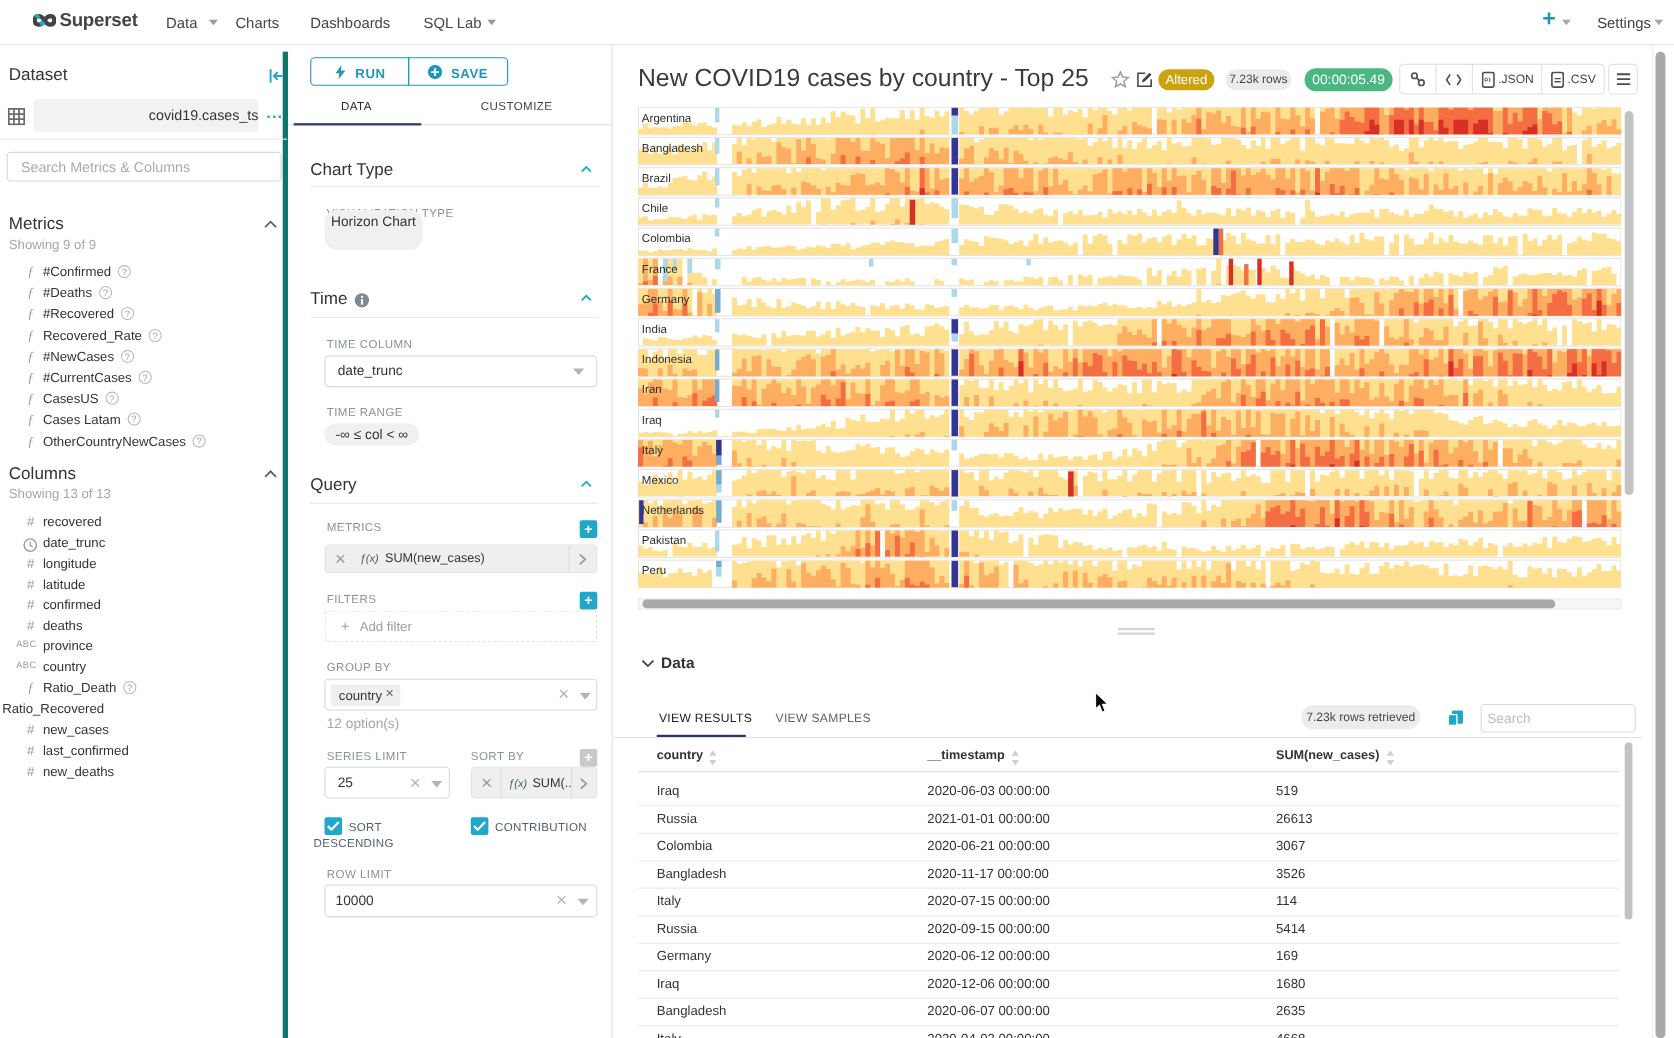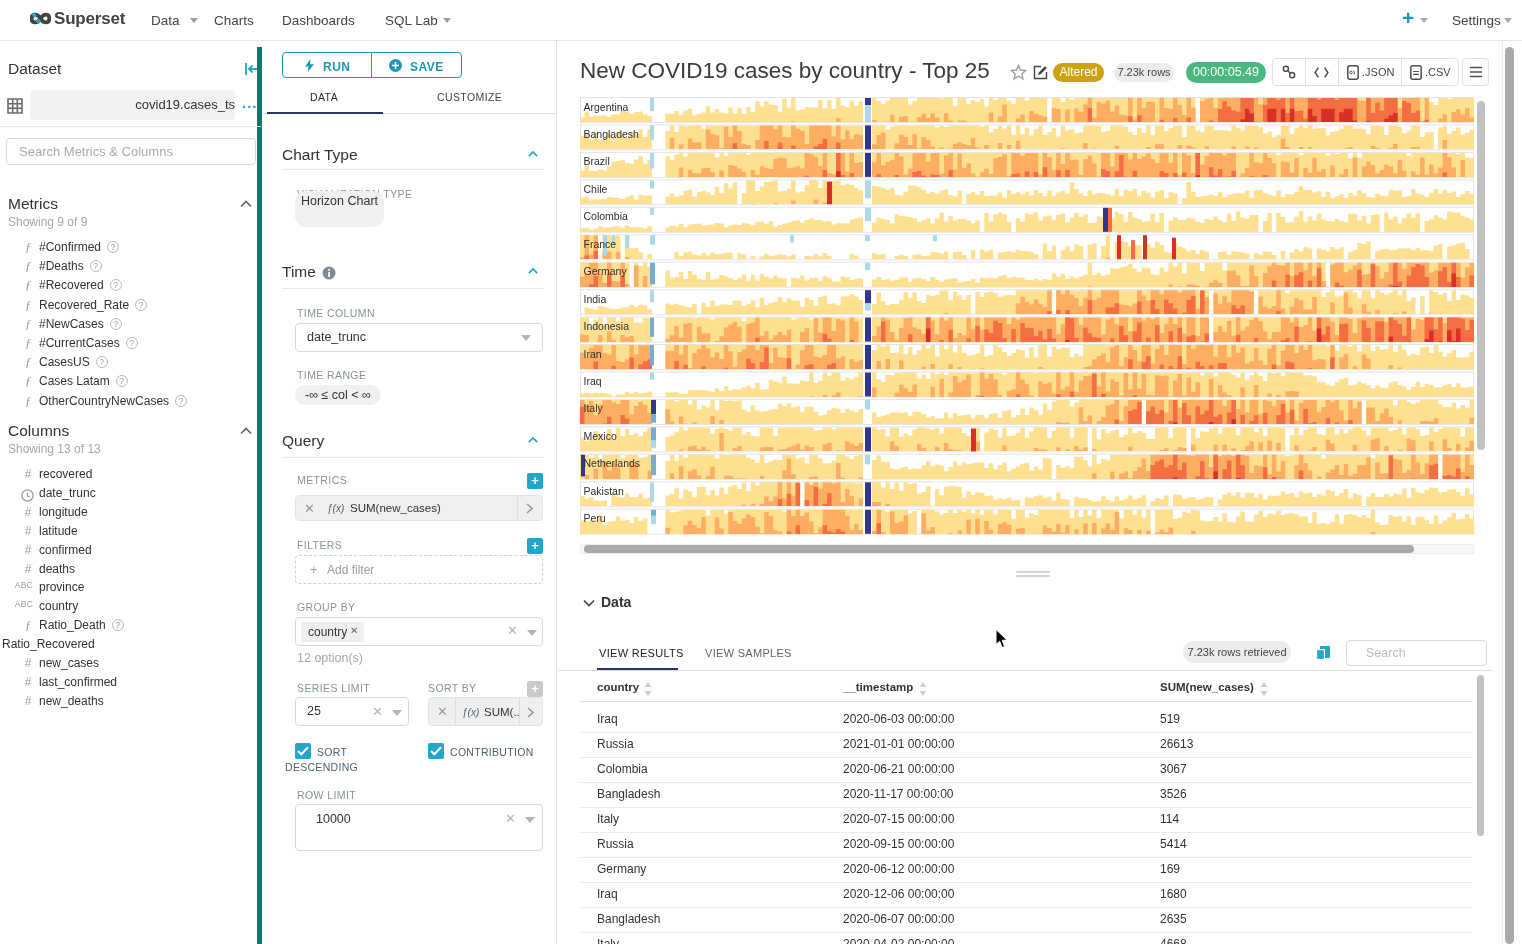--- a/index.html
+++ b/index.html
@@ -293,21 +293,21 @@
     </div>
   <div class="cplabel" style="left:55px;top:705px">SORT</div>
   <div class="cplabel" style="left:23px;top:720px">DESCENDING</div>
   <div class="cbx" style="left:166px;top:702px">
       <svg width="12" height="10" viewBox="0 0 12 10">
         <path d="M1,5 L4.3,8.3 L11,1.2" fill="none" stroke="#fff" stroke-width="2"></path>
       </svg>
     </div>
   <div class="cplabel" style="left:188px;top:705px">CONTRIBUTION</div>
   <div class="cp-lbl" style="left:35px;top:748px">ROW LIMIT</div>
-  <div class="sel" style="left:33px;top:763px;width:248px;height:47px;line-height:28px;padding-left:20px">10000
+  <div class="sel" style="left:33px;top:763px;width:248px;height:30px;line-height:28px;padding-left:9px">10000
     <span class="abs" style="left:209px;top:0px;color:#b3b3b3;font-size:13px">✕</span>
     <div class="ddc" style="left:229px;top:12px"></div>
   </div>
 </div>
 
 <div id="main">
   <div class="abs" style="left:22px;top:17px;font-size:22.5px;color:#3b3b3b">New COVID19 cases by country - Top 25</div>
   <svg class="abs" style="left:452px;top:23px" width="17" height="17" viewBox="0 0 16 16">
       <path d="M8,1.3 L9.9,5.7 L14.7,6.1 L11.1,9.3 L12.2,14 L8,11.5 L3.8,14 L4.9,9.3 L1.3,6.1 L6.1,5.7 Z" fill="none" stroke="#9e9e9e" stroke-width="1.3"></path>
     </svg>
@@ -497,21 +497,21 @@
   <div class="abs" style="left:41px;top:606px;font-size:11px;color:#222;letter-spacing:0.3px">VIEW RESULTS</div>
   <div class="abs" style="left:147px;top:606px;font-size:11px;color:#616161;letter-spacing:0.3px">VIEW SAMPLES</div>
   <div class="abs" style="left:0;top:629px;width:934px;border-top:1px solid #e0e0e0"></div>
   <div class="abs" style="left:39px;top:627px;width:81px;height:2px;background:#2b356b"></div>
   <div class="abs" style="left:625px;top:600px;width:108px;height:22px;background:#ececec;border-radius:11px;color:#444;font-size:11px;text-align:center;line-height:22px;white-space:nowrap">7.23k rows retrieved</div>
   <svg class="abs" style="left:757px;top:604px" width="16" height="16" viewBox="0 0 16 16">
       <rect x="5" y="1" width="10" height="12" rx="1" fill="#20a7c9"></rect>
       <rect x="1" y="4" width="9" height="11" rx="1" fill="#fff"></rect>
       <rect x="2.2" y="5.2" width="6.6" height="8.6" fill="#20a7c9"></rect>
     </svg>
-  <div class="abs" style="left:788px;top:599px;width:141px;height:26px;border:1px solid #d9d9d9;border-radius:4px;background:#fff;font-size:12.5px;color:#bdbdbd;line-height:24px;padding-left:19px">Search</div>
+  <div class="abs" style="left:788px;top:599px;width:141px;height:26px;border:1px solid #d9d9d9;border-radius:4px;background:#fff;font-size:12.5px;color:#bdbdbd;line-height:24px;padding-left:5px">Search</div>
 
   <div class="th" style="left:39px;top:640px">country</div>
   <div class="th" style="left:285px;top:640px">__timestamp</div>
   <div class="th" style="left:602px;top:640px">SUM(new_cases)</div>
   <svg class="sorticon" style="left:86px;top:641px" viewBox="0 0 8 14">
       <path d="M4,0 L7.4,5 H0.6Z" fill="#cfcfcf"></path>
       <path d="M4,14 L7.4,9 H0.6Z" fill="#cfcfcf"></path>
     </svg>
   <svg class="sorticon" style="left:361px;top:641px" viewBox="0 0 8 14">
       <path d="M4,0 L7.4,5 H0.6Z" fill="#cfcfcf"></path>

